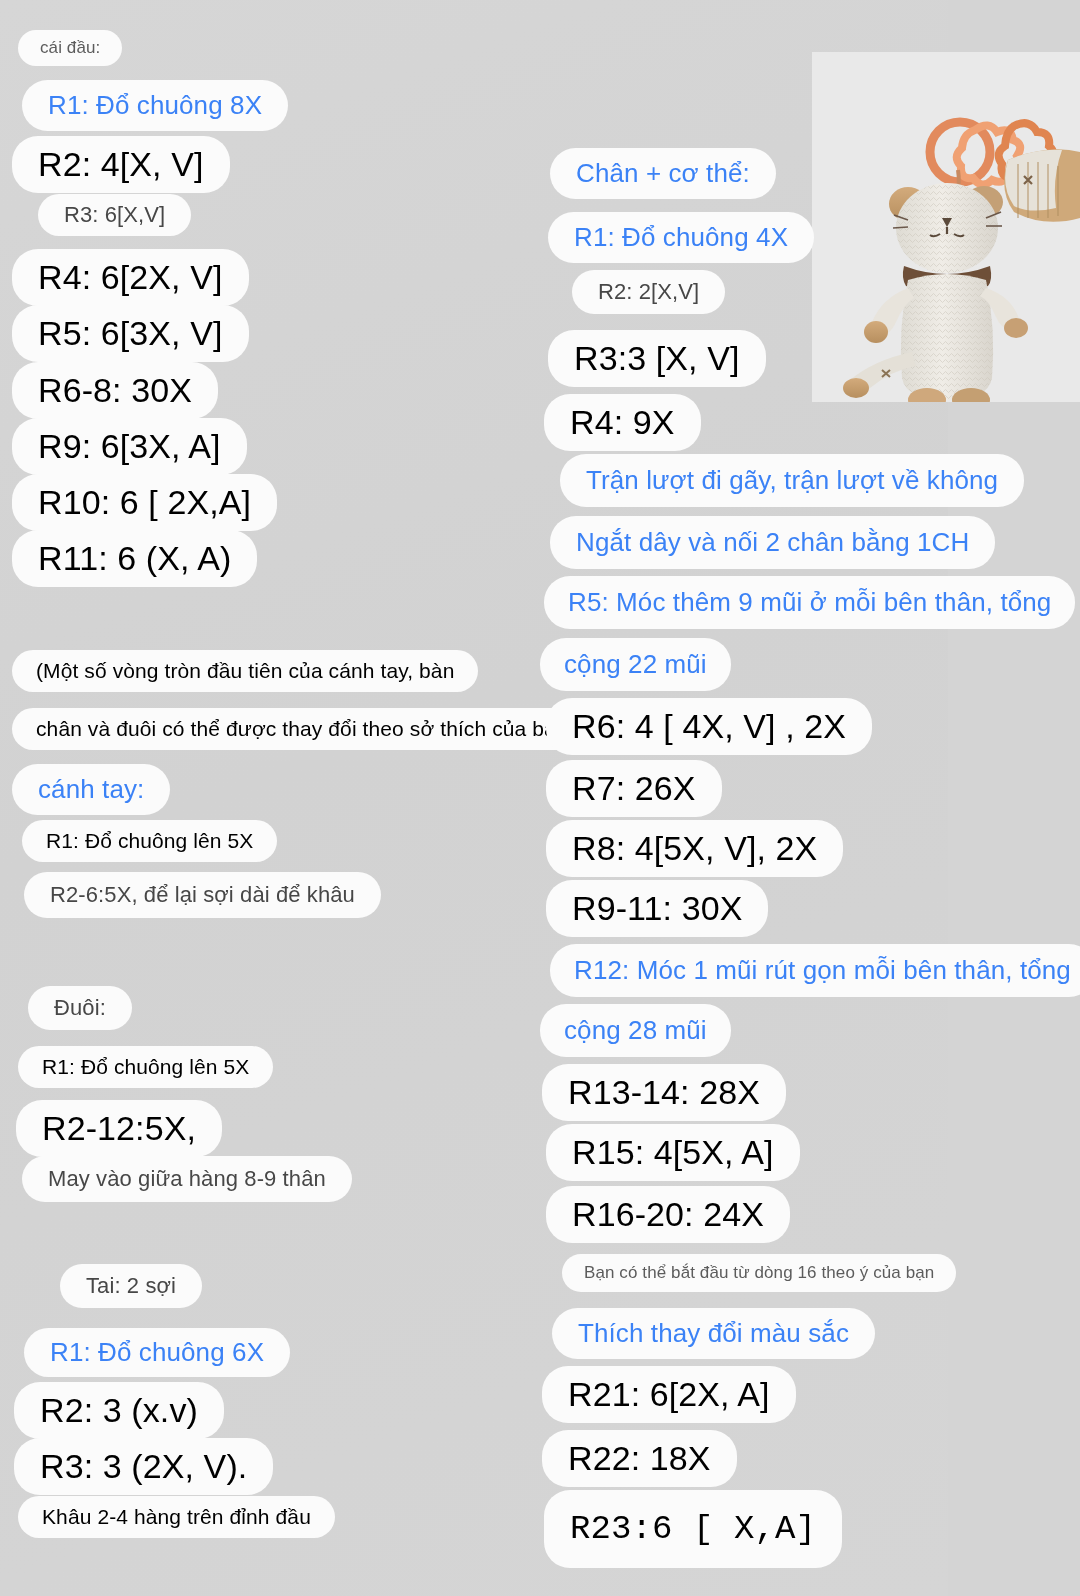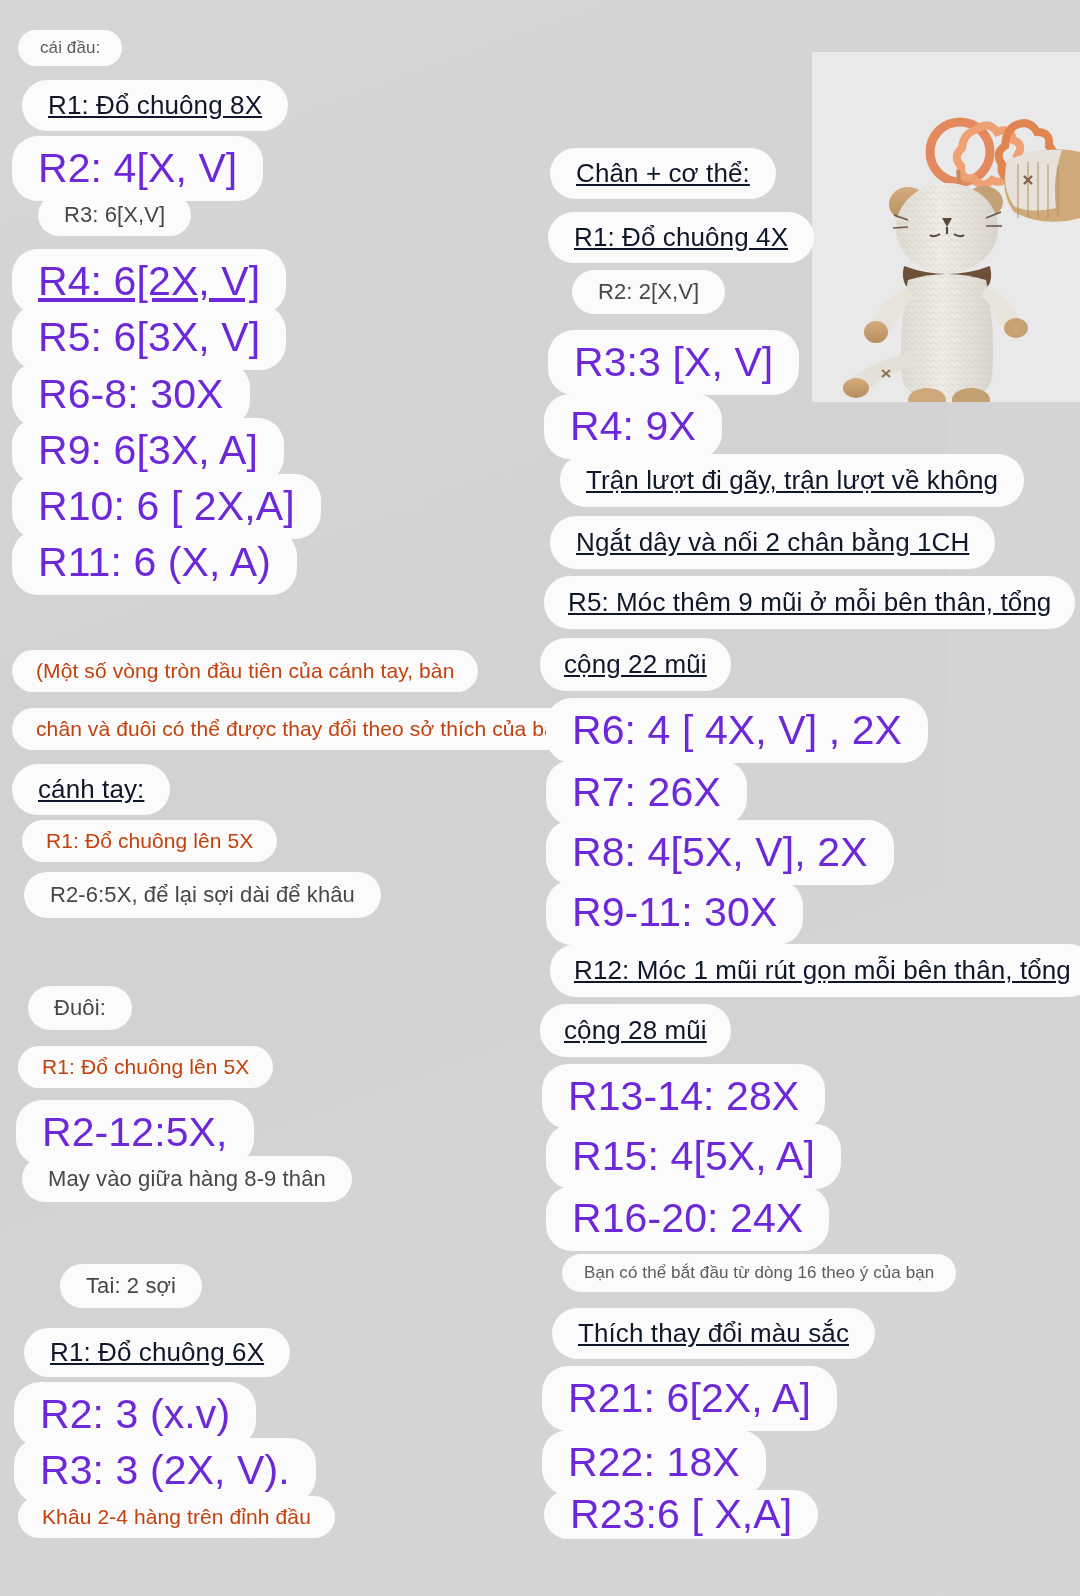--- a/index.html
+++ b/index.html
@@ -35,34 +35,33 @@
     letter-spacing: 0.1px;
   }
   .pill.tiny {
     font-size: 17px;
     border-radius: 20px;
     color: #5c5c5c;
   }
   .pill.small {
     font-size: 21px;
     border-radius: 22px;
-    color: #c2410c;
+    color: #000000;
   }
   .pill.med {
     font-size: 26px;
-    color: #0f172a;
-    text-decoration: underline;
+    color: #3b82f6;
   }
   .pill.big {
     font-size: 22px;
     color: #474747;
   }
   .pill.huge {
-    font-size: 41px;
-    color: #6d28d9;
+    font-size: 34px;
+    color: #000000;
   }
 
   
   #photo {
     position: absolute;
     left: 812px;
     top: 52px;
     width: 268px;
     height: 350px;
     overflow: hidden;
@@ -153,21 +152,21 @@
   </div>
 
   <div class="pill tiny" style="left:18px; top:30px; padding:8px 22px;">cái đầu:</div>
 
   <div class="pill med" style="left:22px; top:80px; padding:10px 26px;">R1: Đổ chuông 8X</div>
 
   <div class="pill huge" style="left:12px; top:136px; padding:9px 26px;">R2: 4[X, V]</div>
 
   <div class="pill big" style="left:38px; top:194px; padding:8px 26px;">R3: 6[X,V]</div>
 
-  <div class="pill huge" style="left:12px; top:249px; padding:9px 26px;text-decoration:underline;">R4: 6[2X, V]</div>
+  <div class="pill huge" style="left:12px; top:249px; padding:9px 26px;">R4: 6[2X, V]</div>
 
   <div class="pill huge" style="left:12px; top:305px; padding:9px 26px;">R5: 6[3X, V]</div>
 
   <div class="pill huge" style="left:12px; top:362px; padding:9px 26px;">R6-8: 30X</div>
 
   <div class="pill huge" style="left:12px; top:418px; padding:9px 26px;">R9: 6[3X, A]</div>
 
   <div class="pill huge" style="left:12px; top:474px; padding:9px 26px;">R10: 6  [ 2X,A]</div>
 
   <div class="pill huge" style="left:12px; top:530px; padding:9px 26px;">R11: 6 (X, A)</div>
@@ -237,15 +236,15 @@
   <div class="pill huge" style="left:546px; top:1186px; padding:9px 26px;">R16-20: 24X</div>
 
   <div class="pill tiny" style="left:562px; top:1254px; padding:9px 22px;">Bạn có thể bắt đầu từ dòng 16 theo ý của bạn</div>
 
   <div class="pill med" style="left:552px; top:1308px; padding:10px 26px;">Thích thay đổi màu sắc</div>
 
   <div class="pill huge" style="left:542px; top:1366px; padding:9px 26px;">R21: 6[2X, A]</div>
 
   <div class="pill huge" style="left:542px; top:1430px; padding:9px 26px;">R22: 18X</div>
 
-  <div class="pill huge" style="left:544px; top:1490px; padding:1px 26px;">R23:6  [ X,A]</div>
+  <div class="pill huge" style="left:544px; top:1490px; padding:20px 26px;font-family:Liberation Mono, monospace;">R23:6  [ X,A]</div>
 
 </div>
 
 </body></html>

